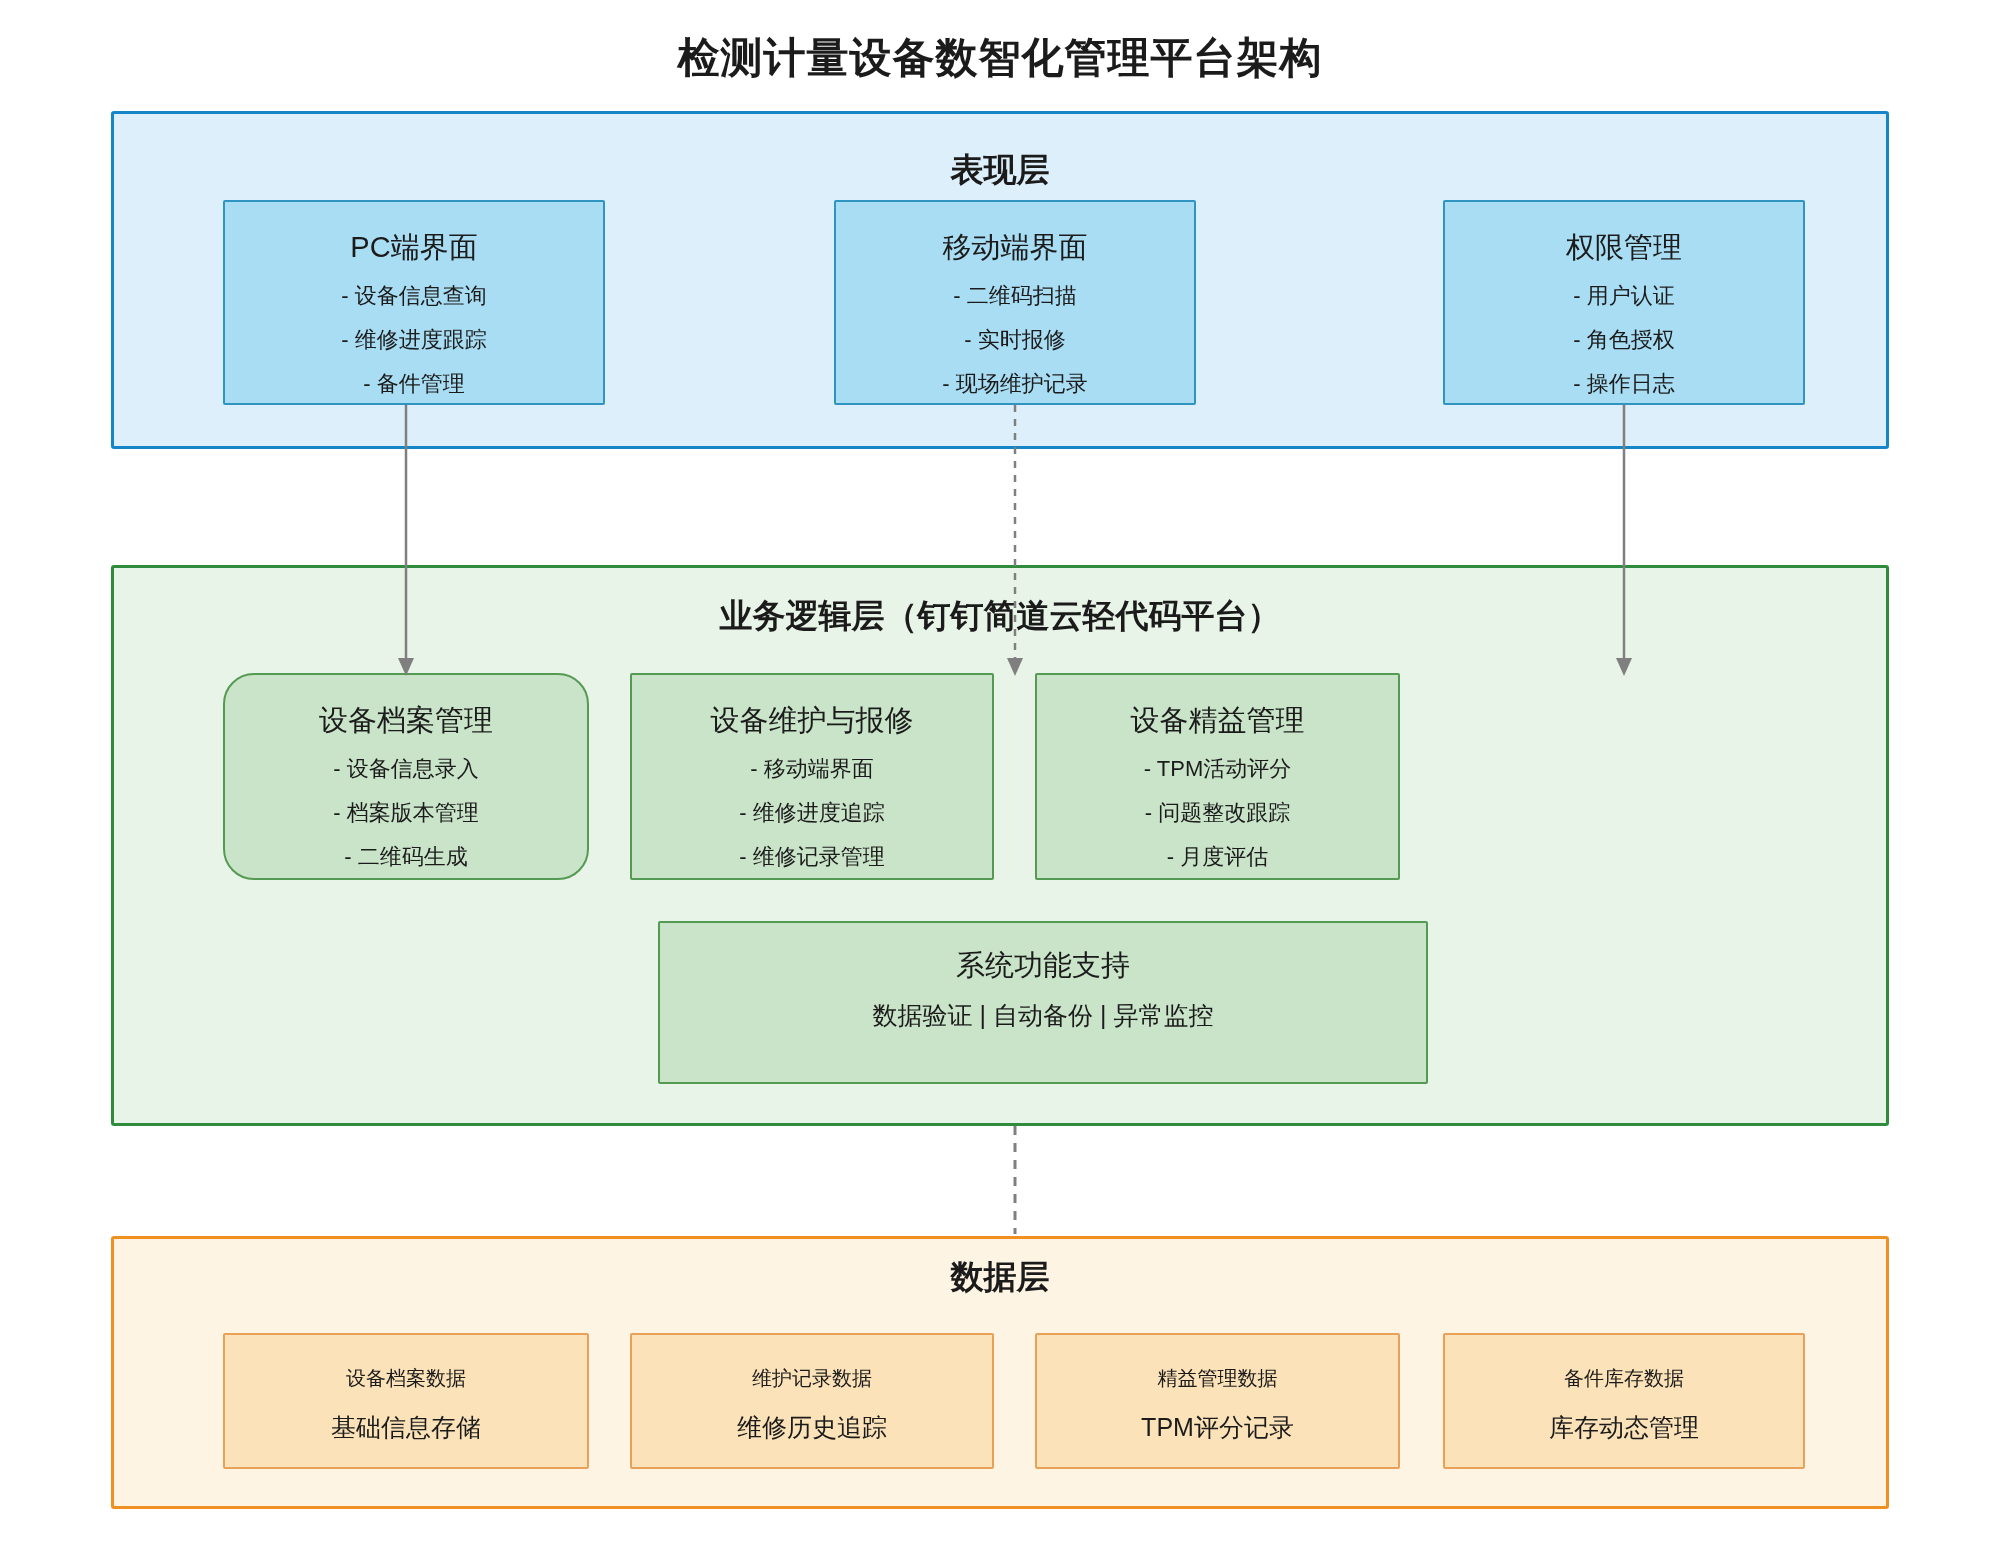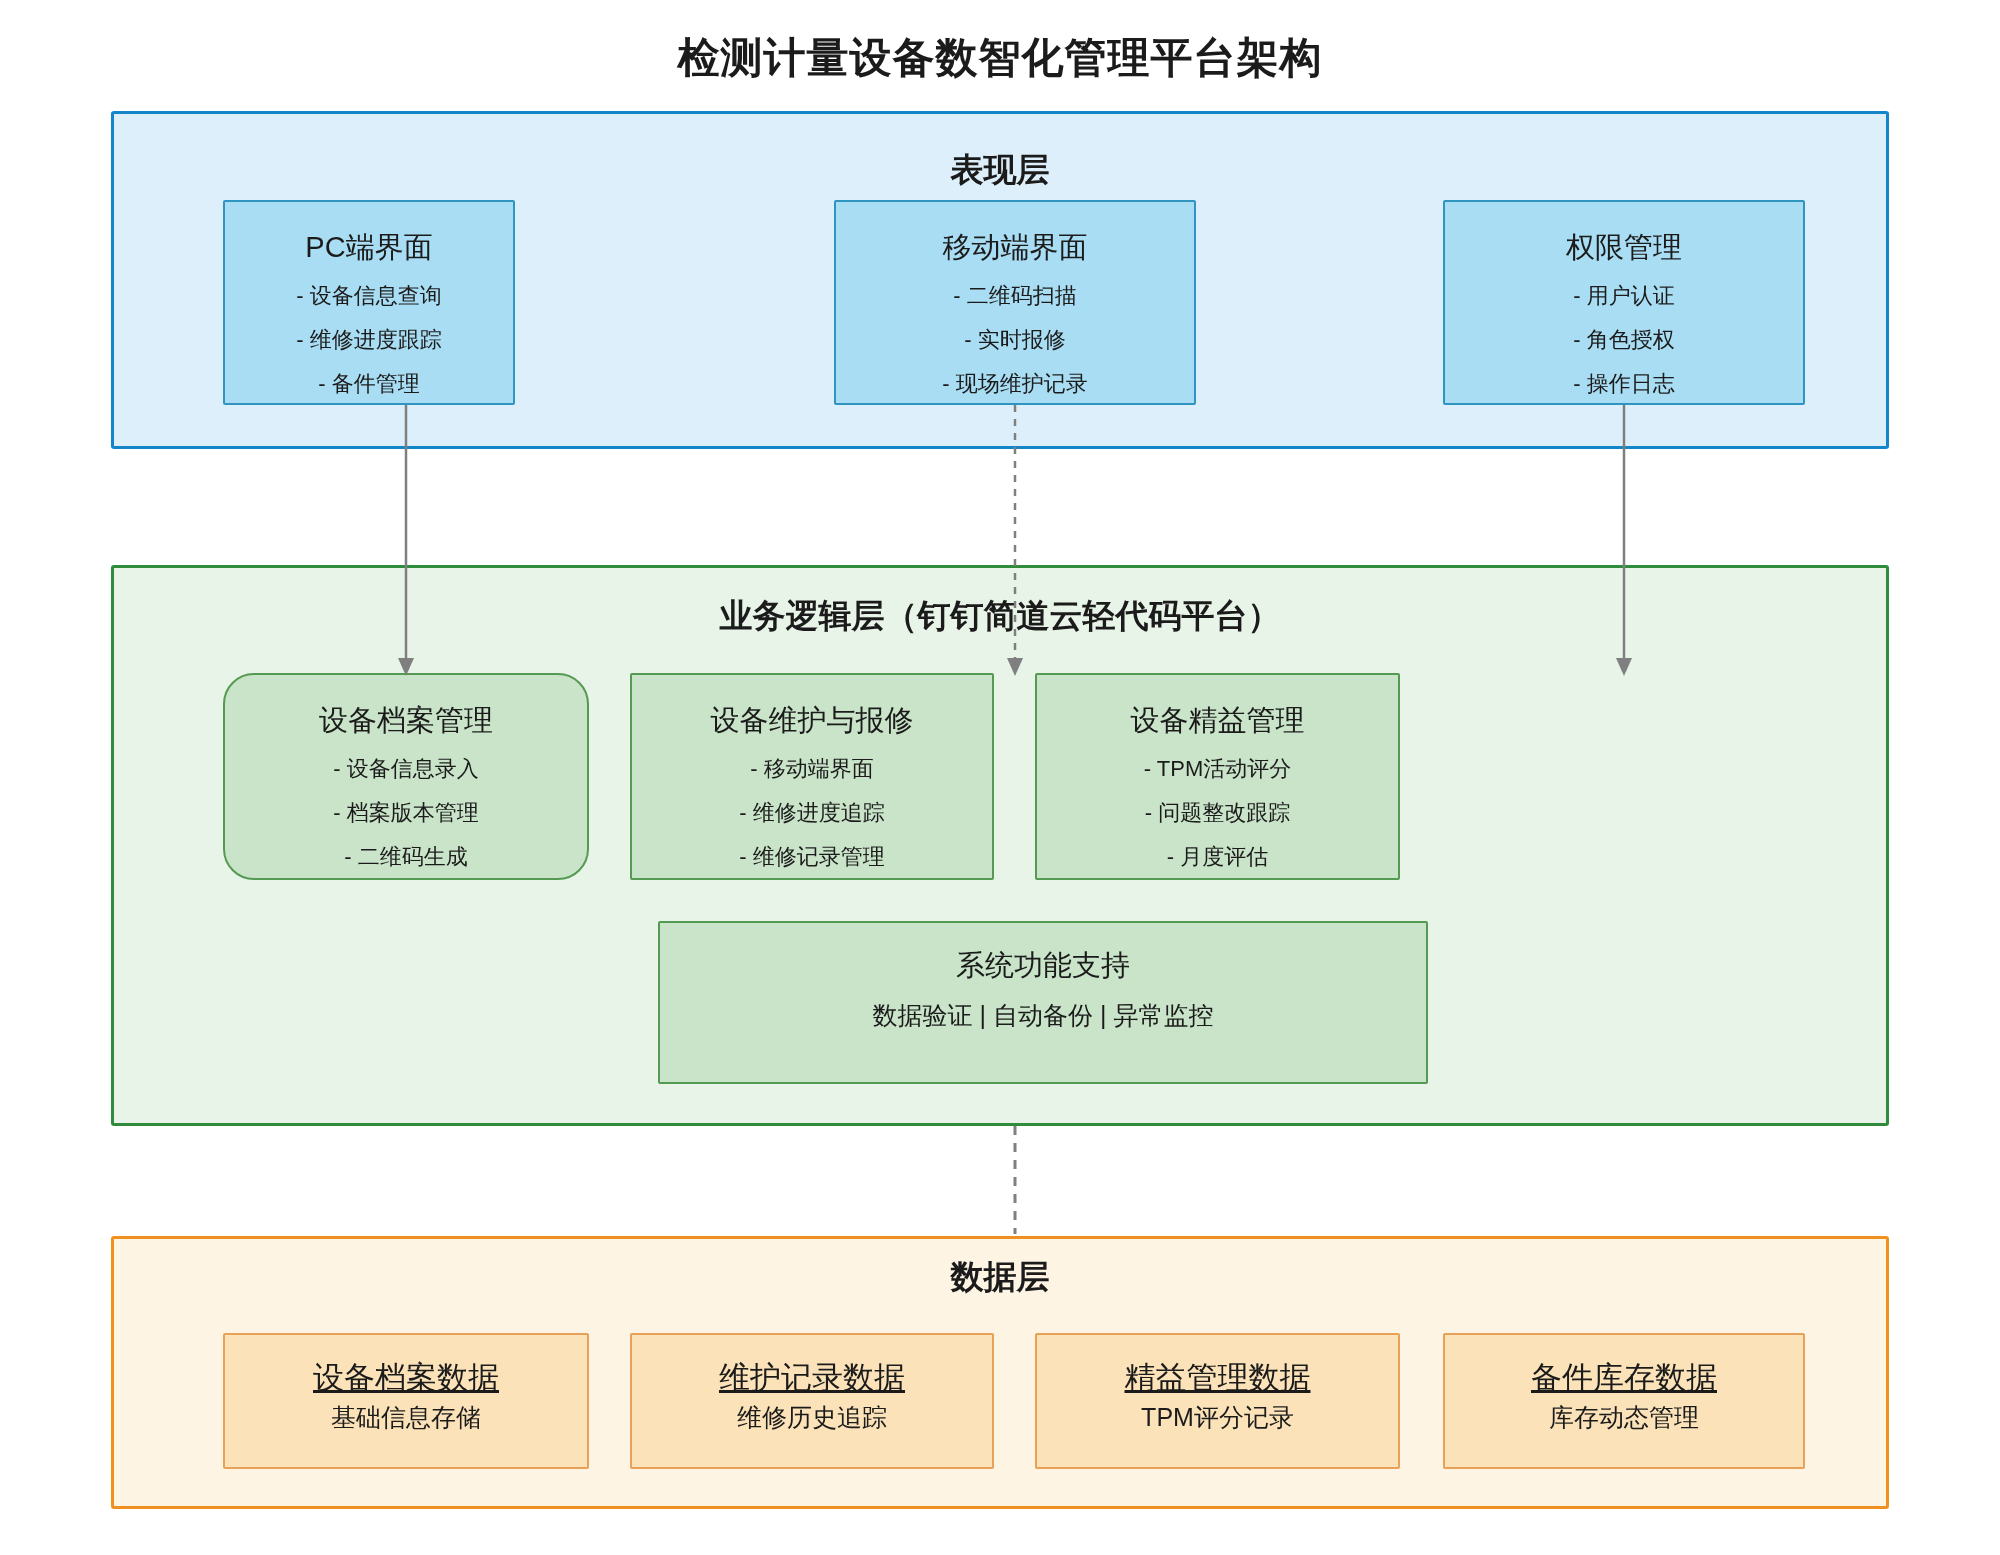--- a/index.html
+++ b/index.html
@@ -68,21 +68,21 @@
   .node.orange { background: #fbe2b8; border: 2px solid #e8a158; }
 
   .node-title { font-size: 29px; line-height: 38px; margin-bottom: 8px; }
   .node-item  { font-size: 22px; line-height: 44px; }
 
   .node.support { padding-top: 22px; }
   .node.support .node-title { line-height: 40px; margin-bottom: 8px; }
   .node.support .node-item  { font-size: 25px; line-height: 44px; }
 
   .node.datacell { padding-top: 24px; }
-  .node.datacell .node-title { font-size: 31px; line-height: 38px; margin-bottom: 0; text-decoration: underline; }
+  .node.datacell .node-title { font-size: 20px; line-height: 38px; margin-bottom: 10px; }
   .node.datacell .node-item  { font-size: 25px; line-height: 40px; }
 
   .connectors {
     position: absolute;
     left: 0; top: 0;
     pointer-events: none;
   }
 </style>
 </head>
 <body>
@@ -96,21 +96,21 @@
   </section>
 
   <section class="layer business">
     <div class="layer-label">业务逻辑层（钉钉简道云轻代码平台）</div>
   </section>
 
   <section class="layer data">
     <div class="layer-label">数据层</div>
   </section>
 
-  <div class="node blue" style="left:223px; top:200px; width:292px; height:205px;">
+  <div class="node blue" style="left:223px; top:200px; width:382px; height:205px;">
     <div class="node-title">PC端界面</div>
     <div class="node-item">- 设备信息查询</div>
     <div class="node-item">- 维修进度跟踪</div>
     <div class="node-item">- 备件管理</div>
   </div>
 
   <div class="node blue" style="left:834px; top:200px; width:362px; height:205px;">
     <div class="node-title">移动端界面</div>
     <div class="node-item">- 二维码扫描</div>
     <div class="node-item">- 实时报修</div>

